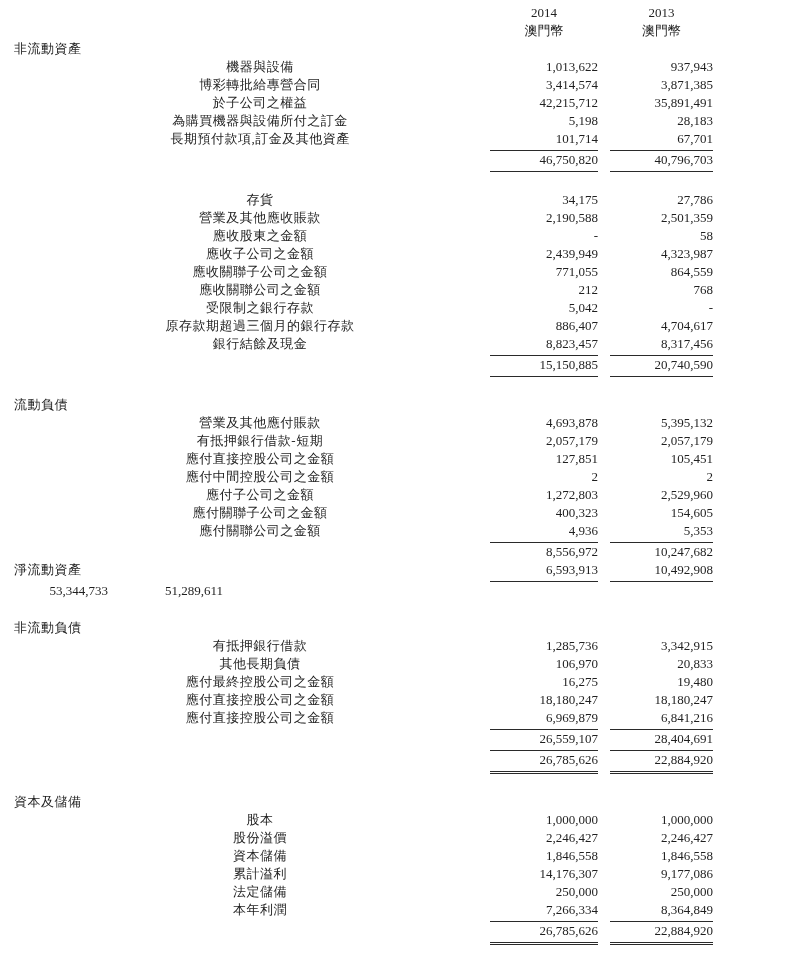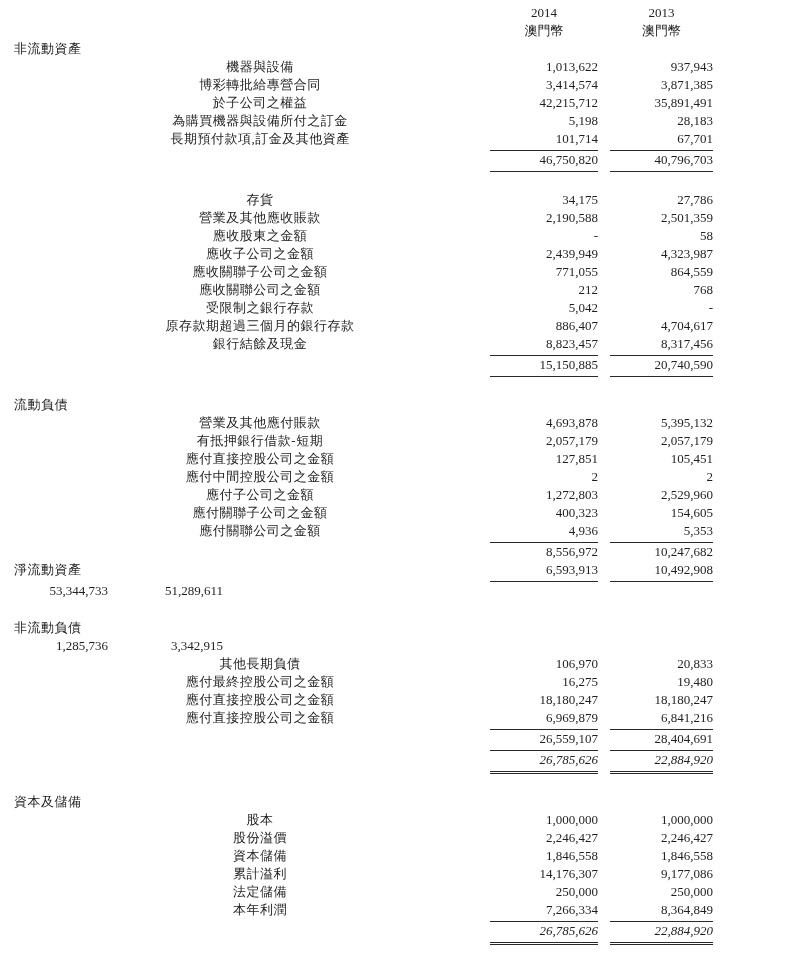--- a/index.html
+++ b/index.html
@@ -35,21 +35,21 @@
     text-align: right;
     white-space: nowrap;
     font-size: 13px;
   }
   .cell.c2014 { width: 108px; }
   .cell.c2013 { width: 103px; margin-left: 12px; margin-right: 3px; }
   
   .header-row .cell.num { text-align: center; }
   
   .u1 .cell.num { border-bottom: 1px solid #2a2a2a; padding-bottom: 2px; }
-  .u2 .cell.num { border-bottom: 3px double #2a2a2a; padding-bottom: 2px; font-style: italic; }
+  .u2 .cell.num { border-bottom: 3px double #2a2a2a; padding-bottom: 2px; }
   .spacer { height: 19px; }
 </style>
 </head>
 <body>
 
 <div class="page">
   <div class="row header-row ind0">
     <div class="cell label"></div>
     <div class="cell num c2014">2014</div>
     <div class="cell num c2013">2013</div>
@@ -201,20 +201,21 @@
     <div class="cell num c2014">53,344,733</div>
     <div class="cell num c2013">51,289,611</div>
   </div>
       <div class="row spacer"></div>
       <div class="row ind0">
     <div class="cell label">非流動負債</div>
     <div class="cell num c2014"></div>
     <div class="cell num c2013"></div>
   </div>
       <div class="row ind1">
+    <div class="cell label">有抵押銀行借款</div>
     <div class="cell num c2014">1,285,736</div>
     <div class="cell num c2013">3,342,915</div>
   </div>
       <div class="row ind1">
     <div class="cell label">其他長期負債</div>
     <div class="cell num c2014">106,970</div>
     <div class="cell num c2013">20,833</div>
   </div>
       <div class="row ind1">
     <div class="cell label">應付最終控股公司之金額</div>

